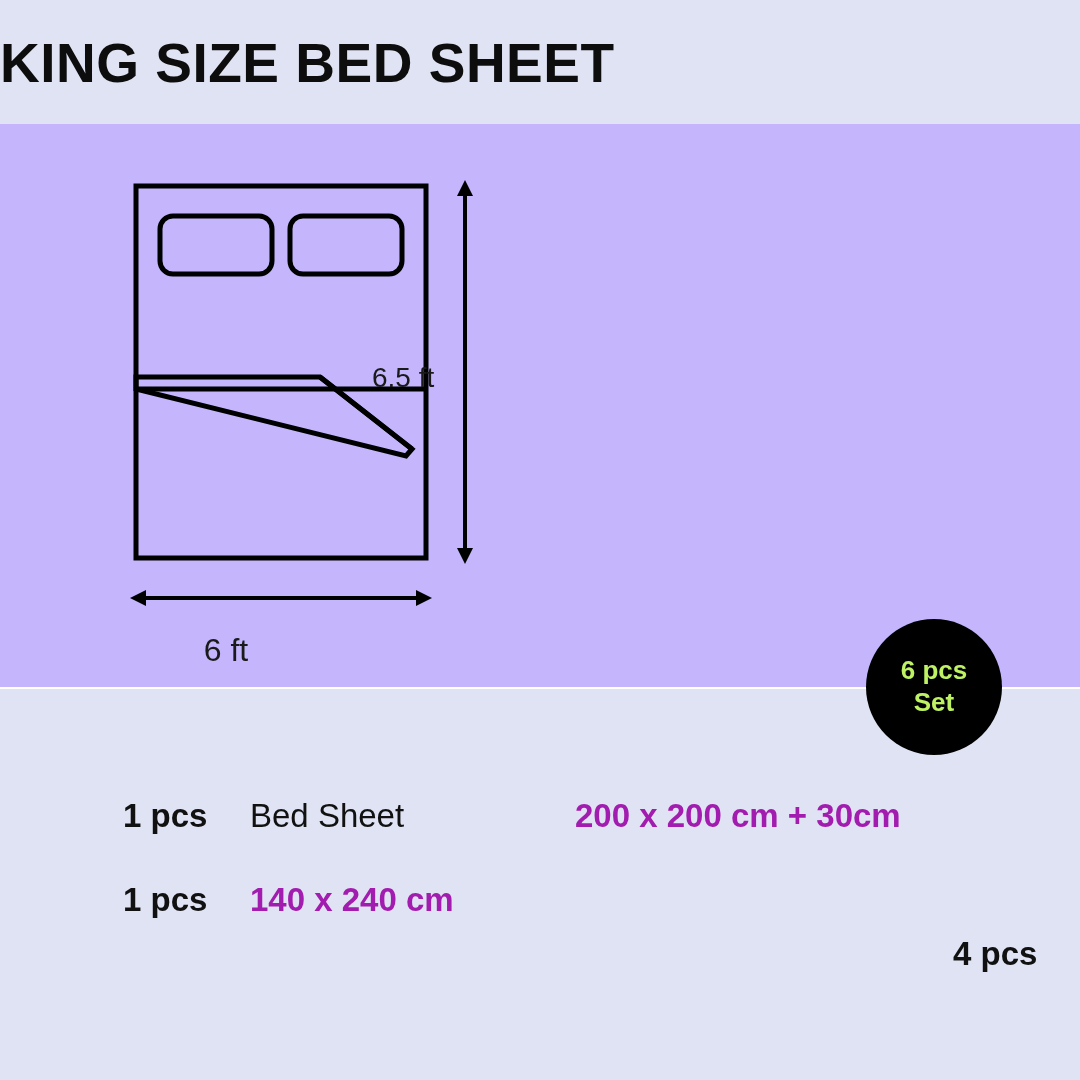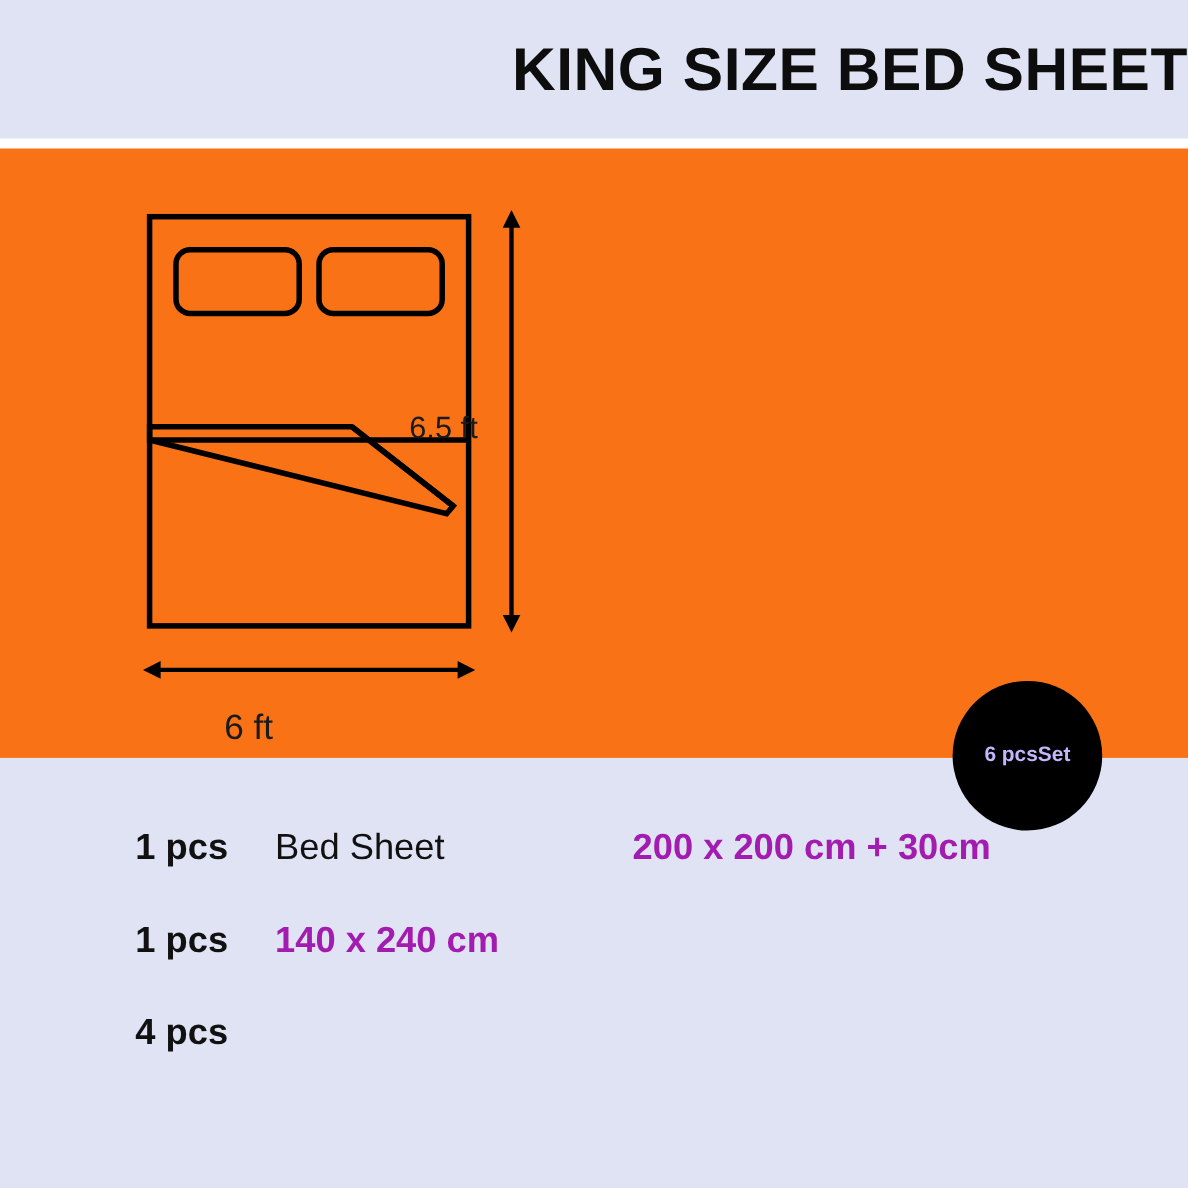--- a/index.html
+++ b/index.html
@@ -23,38 +23,38 @@
   
   .header {
     position: absolute;
     left: 0;
     top: 0;
     width: 1080px;
     height: 126px;
     background: #dfe3f3;
     display: flex;
     align-items: center;
-    justify-content: flex-end;
+    justify-content: flex-start;
   }
   .header-title {
     font-size: 55px;
     font-weight: bold;
     color: #0d0d0d;
     letter-spacing: 0.5px;
     font-family: "Liberation Sans", sans-serif;
   }
 
   
   .diagram-area {
     position: absolute;
     left: 0;
-    top: 135px;
+    top: 124px;
     width: 1080px;
     height: 563px;
-    background: #f97316;
+    background: #c4b5fd;
   }
 
   .bed-svg {
     position: absolute;
     left: 120px;
     top: 50px;
   }
 
   .caption {
     position: absolute;
@@ -80,25 +80,25 @@
     height: 391px;
     background: #dfe3f3;
   }
 
   .spec-row {
     position: absolute;
     left: 0;
     width: 1080px;
     height: 84px;
     display: flex;
-    align-items: flex-start;
+    align-items: flex-end;
   }
   .spec-row.r1 { top: 62px; }
   .spec-row.r2 { top: 146px; }
-  .spec-row.r3 { top: 230px; }
+  .spec-row.r3 { top: 246px; flex-direction: column; }
 
   .col-qty {
     width: 250px;
     padding-left: 123px;
     box-sizing: border-box;
     font-size: 33px;
     font-weight: bold;
     color: #111111;
   }
   .col-item {
@@ -116,26 +116,26 @@
 
   
   .badge {
     position: absolute;
     left: 866px;
     top: 619px;
     width: 136px;
     height: 136px;
     border-radius: 50%;
     background: #000000;
-    color: #c4b5fd;
+    color: #bef264;
     display: flex;
-    flex-direction: row;
+    flex-direction: column;
     align-items: center;
     justify-content: center;
-    font-size: 19px;
+    font-size: 26px;
     font-weight: bold;
     line-height: 1.22;
     z-index: 5;
   }
 </style>
 </head>
 <body>
 
 <div class="page">
 

